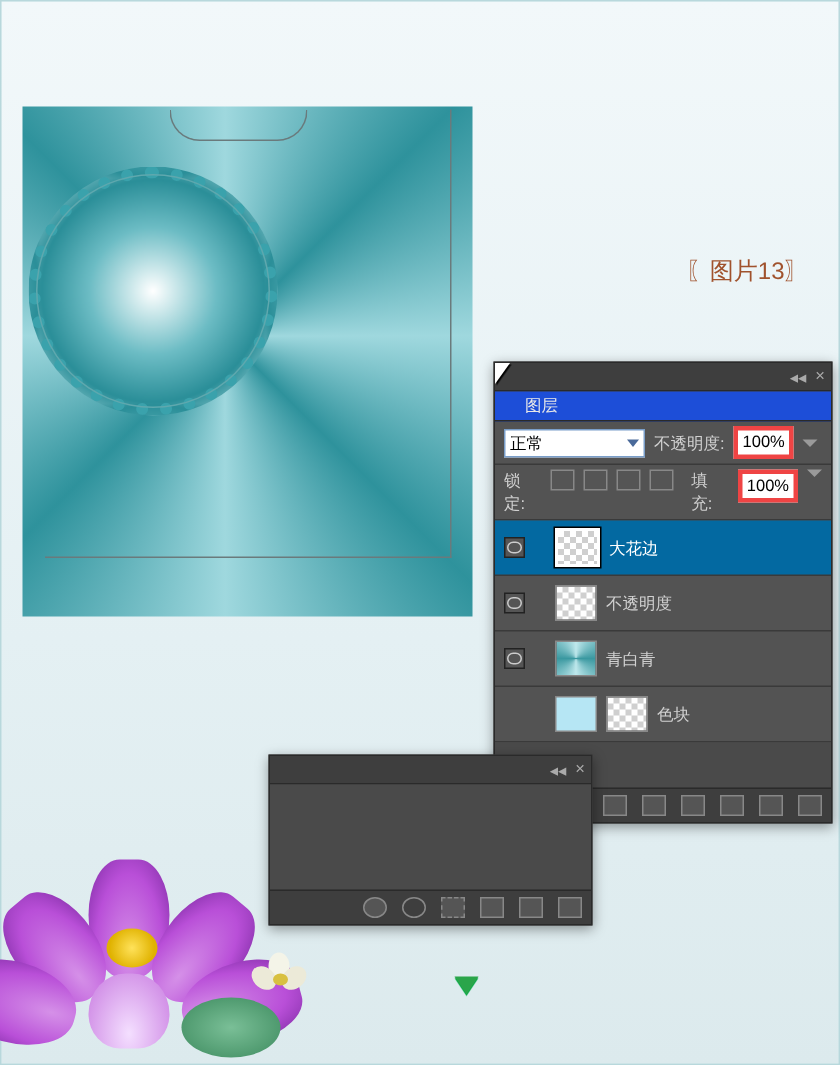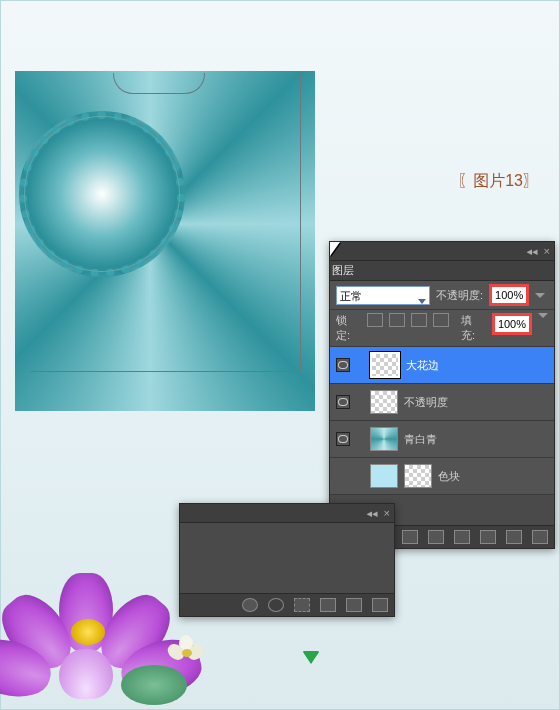--- a/index.html
+++ b/index.html
@@ -8,29 +8,29 @@
   .figlabel{position:absolute;right:20px;top:170px;color:#A0522D;font-size:16px}
   .canvas{position:absolute;left:14px;top:70px;width:300px;height:340px;background:radial-gradient(circle at 50% 50%,#e8f8f8 0%,#6ab5bd 30%,#2a8e98 60%,#6ab5bd 80%,#cfeef0 100%);background:conic-gradient(from 0deg at 45% 45%,#9fd8de,#2e929c,#9fd8de,#2e929c,#9fd8de,#2e929c,#9fd8de,#2e929c,#9fd8de)}
   .pathoutline{position:absolute;left:15px;top:2px;width:270px;height:298px;border:1px solid #6a7a7c;border-left:none;border-top:none}
   .pathclip{position:absolute;left:98px;top:2px;width:90px;height:20px;border:1px solid #6a7a7c;border-top:none;border-radius:0 0 20px 20px;background:transparent}
   .scallop{position:absolute;left:4px;top:40px;width:150px;height:150px;border-radius:50%;background:radial-gradient(circle at 50% 50%,#fff 0%,#6cbcc4 40%,#2a8e98 70%,#bce4e8 100%),conic-gradient(from 0deg,#cff0f3,#2c8c96,#cff0f3,#2c8c96,#cff0f3,#2c8c96,#cff0f3,#2c8c96,#cff0f3);border:8px dotted #3aa2ac;background-blend-mode:normal}
   .scallop:before{content:"";position:absolute;inset:-2px;border-radius:50%;box-shadow:0 0 0 1px #5fa8ae}
 
   .panel{position:absolute;background:#535353;border:1px solid #2a2a2a;box-shadow:0 2px 8px rgba(0,0,0,.4);color:#d0d0d0;font-size:11px}
   .panel .bar{background:#3e3e3e;height:18px;border-bottom:1px solid #2a2a2a;display:flex;justify-content:flex-end;align-items:center;padding:0 4px;gap:6px}
   .tri{width:0;height:0;border-left:5px solid transparent;border-right:5px solid transparent;border-top:5px solid #9a9a9a}
-  .ttl{background:#404040;padding:2px 2px;border-bottom:1px solid #2a2a2a;color:#e8e8e8}
+  .ttl{background:#1d4ed8;padding:2px 20px;border-bottom:1px solid #2a2a2a;color:#e8e8e8}
   .row{display:flex;align-items:center;height:26px;border-bottom:1px solid #3a3a3a;padding:0 6px;gap:6px}
-  .rowblue{background:#3b82f6;color:#fff}
+  .rowblue{background:#0369a1;color:#fff}
   .vis{width:12px;height:12px;border:1px solid #222;background:#555;display:flex;align-items:center;justify-content:center}
   .vis:before{content:"";width:8px;height:6px;border:1px solid #ccc;border-radius:50%/60%}
   .thumb{width:26px;height:22px;border:1px solid #888;background:#fff;flex:none}
   .chk{background:repeating-conic-gradient(#cfcfcf 0 25%,#fff 0 50%) 0 0/8px 8px}
   .inp{background:#fff;border:3px solid #ef4444;height:16px;display:inline-flex;align-items:center;padding:0 3px;color:#000}
-  .sel{background:#fff;border:1px solid #7a9ec9;height:17px;width:86px;display:inline-flex;align-items:flex-end;justify-content:space-between;padding:0 3px;color:#000}
+  .sel{background:#fff;border:1px solid #7a9ec9;height:17px;width:86px;display:inline-flex;align-items:center;justify-content:space-between;padding:0 3px;color:#000}
   .sel .ar{width:0;height:0;border-left:4px solid transparent;border-right:4px solid transparent;border-top:5px solid #4a6a9a}
   .opts{display:flex;align-items:center;padding:3px 6px;border-bottom:1px solid #3a3a3a;gap:6px;font-size:11px}
   .lock{display:flex;align-items:flex-start;padding:3px 6px;border-bottom:1px solid #3a3a3a;gap:6px}
   .ftricons{display:flex;justify-content:flex-end;gap:10px;padding:4px 6px;background:#3e3e3e;border-top:1px solid #2a2a2a}
   .ic{width:14px;height:12px;border:1px solid #888;background:#555}
   .cursor{position:absolute;width:16px;height:20px}
   .cursor:before{content:"";position:absolute;left:0;top:0;border-left:10px solid #fff;border-top:0;border-bottom:14px solid transparent;filter:drop-shadow(1px 1px 0 #000)}
   .lotus{position:absolute;left:10px;bottom:24px;width:150px;height:120px}
   .petal{position:absolute;width:54px;height:80px;border-radius:50% 50% 60% 60%/60% 60% 70% 70%;background:radial-gradient(ellipse at 50% 80%,#d590e8 0%,#b94fd8 60%,#7b2aa0 100%);transform-origin:50% 90%}
   .center{position:absolute;left:60px;top:54px;width:34px;height:26px;border-radius:50%;background:radial-gradient(circle,#ffe25a 0%,#e0b200 70%)}

